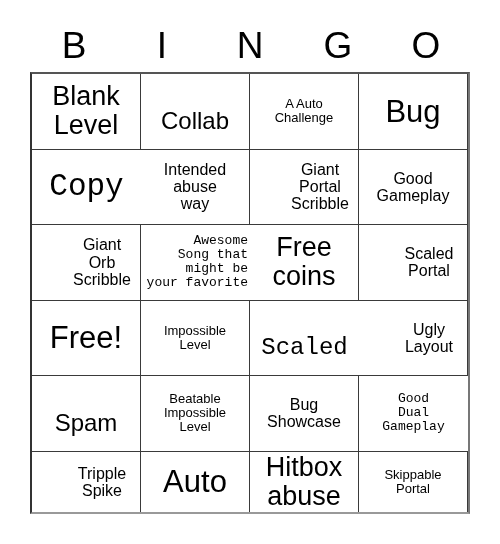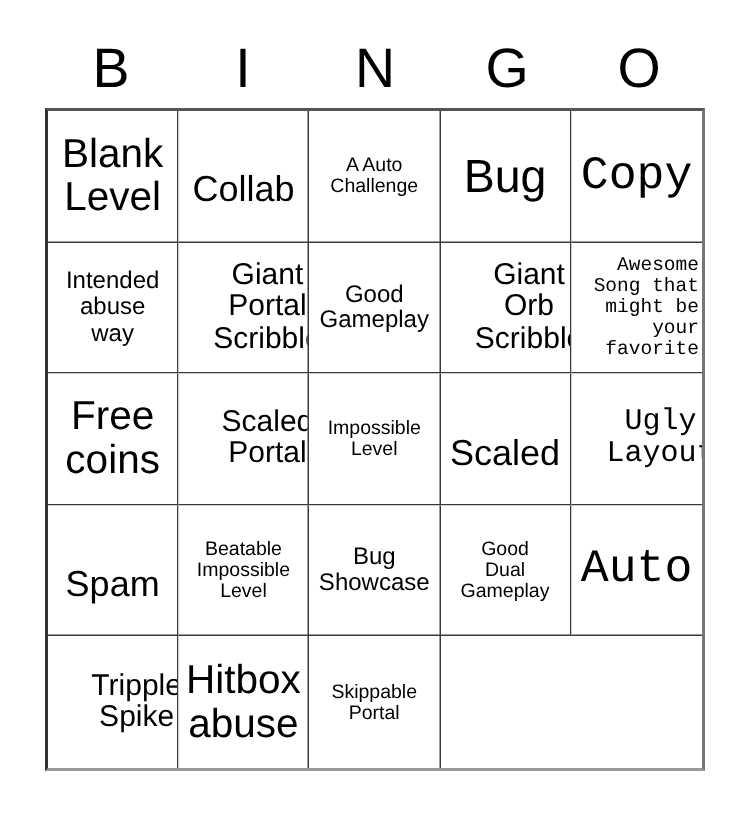--- a/index.html
+++ b/index.html
@@ -52,21 +52,21 @@
     left: 30px;
     top: 72px;
     width: 440px;
     height: 442px;
     border-top: 2px solid #555555;
     border-left: 2px solid #333333;
     border-right: 2px solid #777777;
     border-bottom: 2px solid #999999;
     box-sizing: border-box;
     display: grid;
-    grid-template-columns: repeat(5, 1fr);
+    grid-template-columns: repeat(4, 1fr);
     grid-template-rows: repeat(5, 1fr);
     background: #ffffff;
   }
 
   .cell {
     border-right: 1px solid #3a3a3a;
     border-bottom: 1px solid #3a3a3a;
     box-sizing: border-box;
     display: flex;
     align-items: center;
@@ -89,21 +89,21 @@
     width: 100%;
     line-height: 1.08;
     white-space: pre-line;
     color: #000000;
   }
 
   
   .fs-xxl .cell-text { font-size: 31px; }
   .fs-xl  .cell-text { font-size: 27px; }
   .fs-lg  .cell-text { font-size: 24px; margin-top: 20px; }
-  .fs-md  .cell-text { font-size: 20px; margin-left: 32px; }
+  .fs-md  .cell-text { font-size: 16px; margin-left: 32px; }
   .fs-sm  .cell-text { font-size: 16px; }
   .fs-xs  .cell-text { font-size: 13px; }
   .fs-xxs .cell-text { font-size: 13px; text-align: right; }
 </style>
 </head>
 <body>
 
 <div class="card">
 
   <div class="header-row">
@@ -160,20 +160,23 @@
       </div>
 
     <div class="cell fs-xl">
         <span class="cell-text">Free
 coins</span>
       </div>
     <div class="cell fs-md">
         <span class="cell-text">Scaled
 Portal</span>
       </div>
+    <div class="cell fs-xxl">
+        <span class="cell-text">Free!</span>
+      </div>
     <div class="cell fs-xs">
         <span class="cell-text">Impossible
 Level</span>
       </div>
 
     <div class="cell fs-lg">
         <span class="cell-text">Scaled</span>
       </div>
     <div class="cell fs-md">
         <span class="cell-text">Ugly
@@ -190,26 +193,26 @@
     <div class="cell fs-sm">
         <span class="cell-text">Bug
 Showcase</span>
       </div>
 
     <div class="cell fs-xs">
         <span class="cell-text">Good
 Dual
 Gameplay</span>
       </div>
-    <div class="cell fs-xxl">
-        <span class="cell-text">Auto</span>
-      </div>
     <div class="cell fs-md">
         <span class="cell-text">Tripple
 Spike</span>
+      </div>
+    <div class="cell fs-xxl">
+        <span class="cell-text">Auto</span>
       </div>
     <div class="cell fs-xl">
         <span class="cell-text">Hitbox
 abuse</span>
       </div>
     <div class="cell fs-xs">
         <span class="cell-text">Skippable
 Portal</span>
       </div>
   </div>

